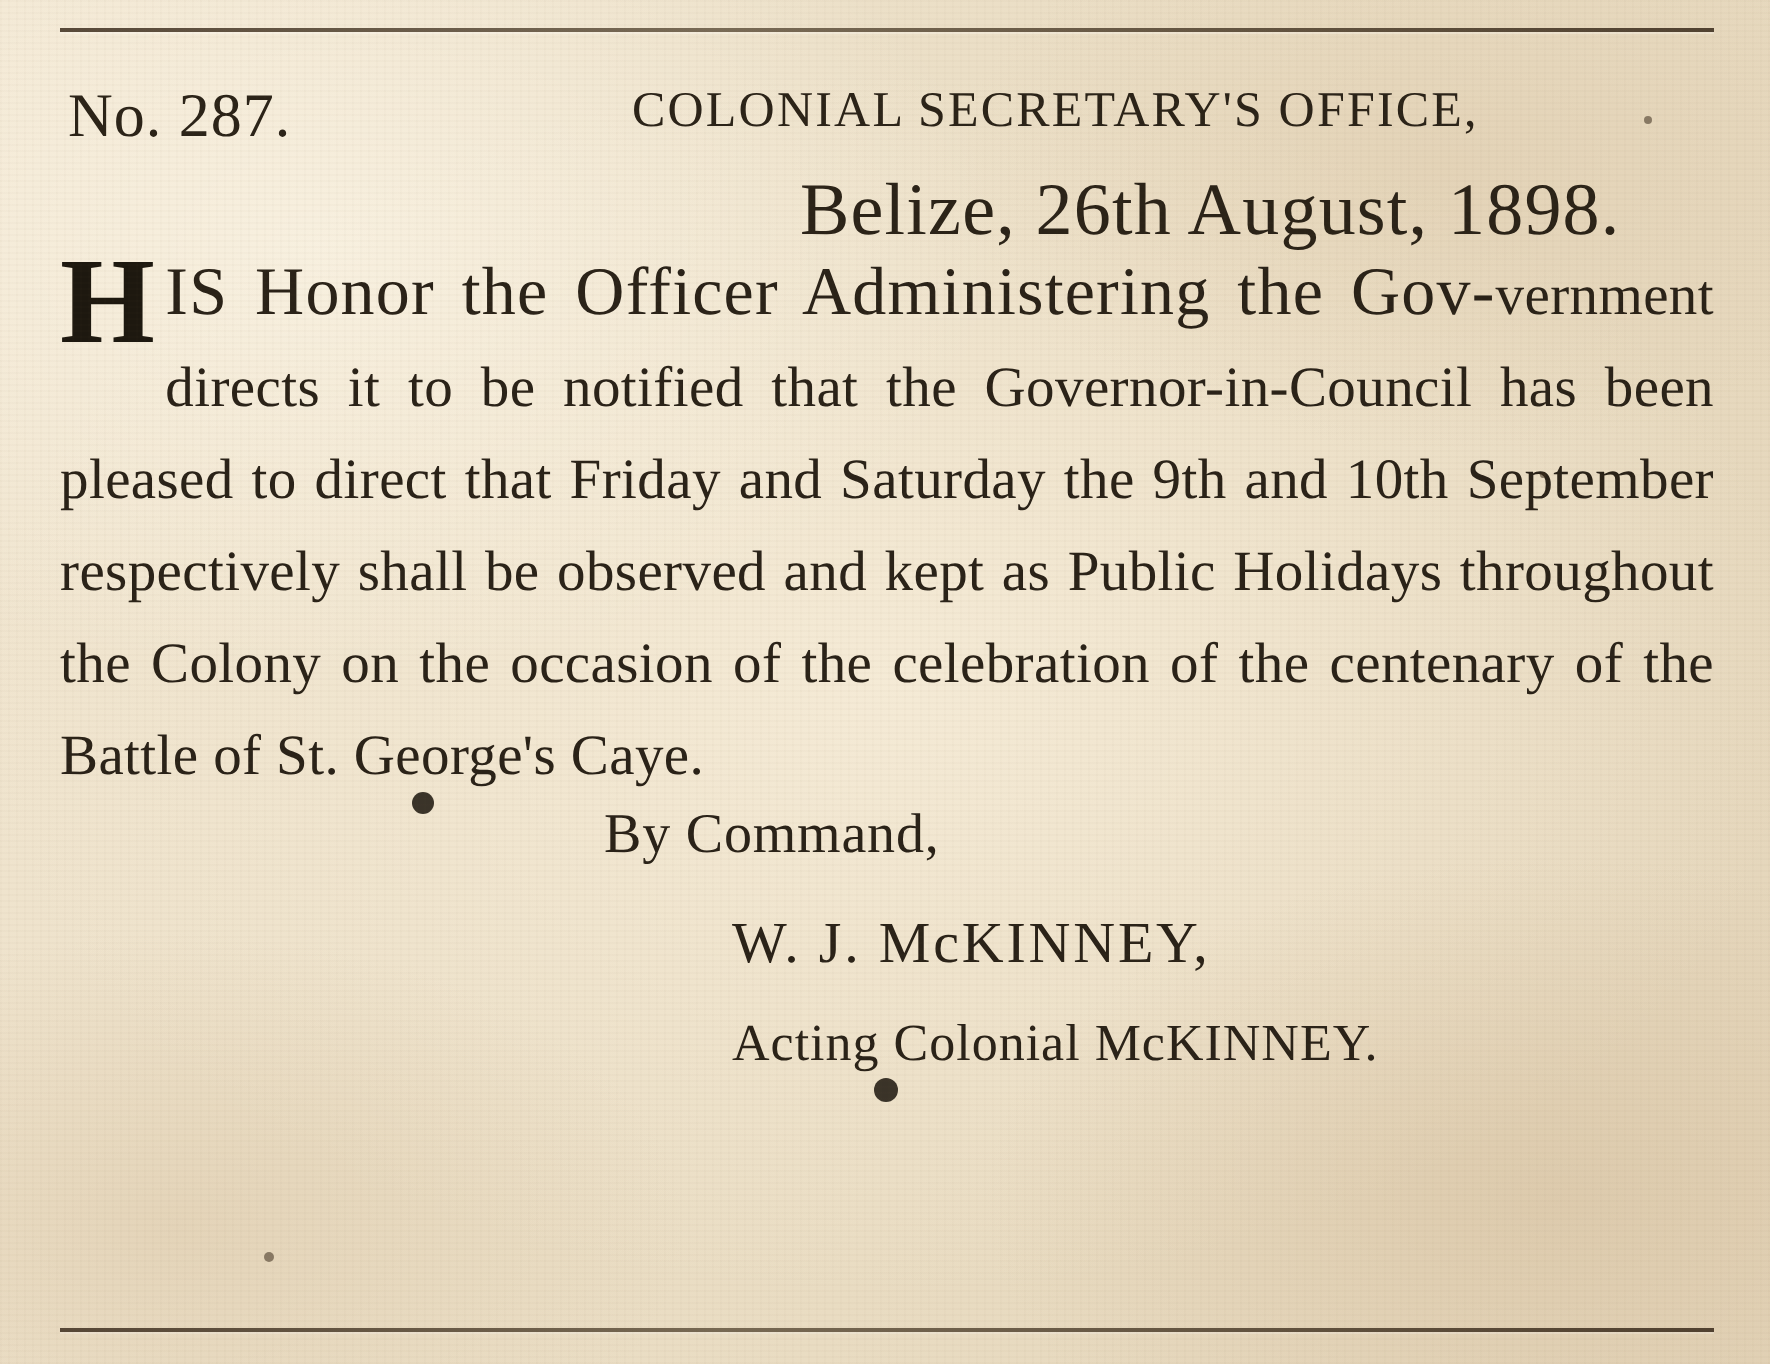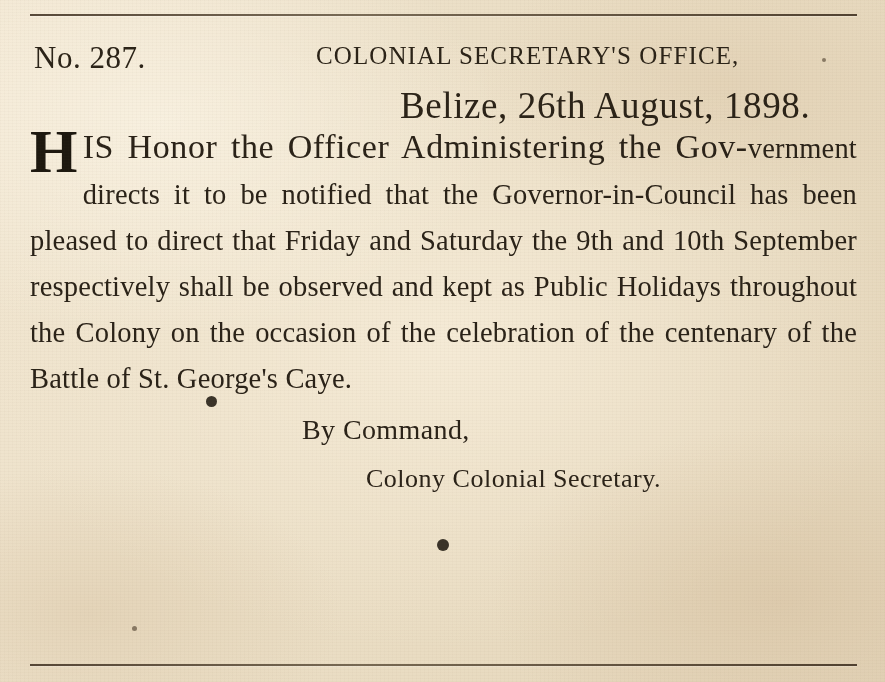--- a/index.html
+++ b/index.html
@@ -109,21 +109,21 @@
     padding: 2px 5px 0 0;
     color: #1d180f;
   }
   .body-text .runin {
     font-size: 34px;
     letter-spacing: 0.6px;
   }
 
   
   .signoff {
-    margin-top: 12px;
+    margin-top: 0;
     color: #2a2218;
   }
   .by-command {
     margin-left: 272px;
     font-size: 28px;
     letter-spacing: 0.4px;
   }
   .signer {
     margin-left: 336px;
     margin-top: 22px;
@@ -171,21 +171,22 @@
       <div class="office-line">COLONIAL SECRETARY'S OFFICE,</div>
       <div class="place-line">Belize, 26th August, 1898.</div>
     </div>
 
     <div class="body-text">
       <span class="dropcap">H</span><span class="runin">IS Honor the Officer Administering the Gov-</span><span>vernment directs it to be notified that the Governor-in-Council has been pleased to direct that Friday and Saturday the 9th and 10th September respectively shall be observed and kept as Public Holidays throughout the Colony on the occasion of the celebration of the centenary of the Battle of St. George's Caye.</span>
     </div>
 
     <div class="signoff">
       <div class="by-command">By Command,</div>
-      <div class="signer-title">Colony Colonial Secretary.</div>
+      <div class="signer">W. J. McKINNEY,</div>
+      <div class="signer-title">Acting Colonial McKINNEY.</div>
     </div>
 
   </div>
 
   <div class="blot blot-1"></div>
   <div class="blot blot-2"></div>
   <div class="speck speck-1"></div>
   <div class="speck speck-2"></div>
   <div class="speck speck-3"></div>
 

